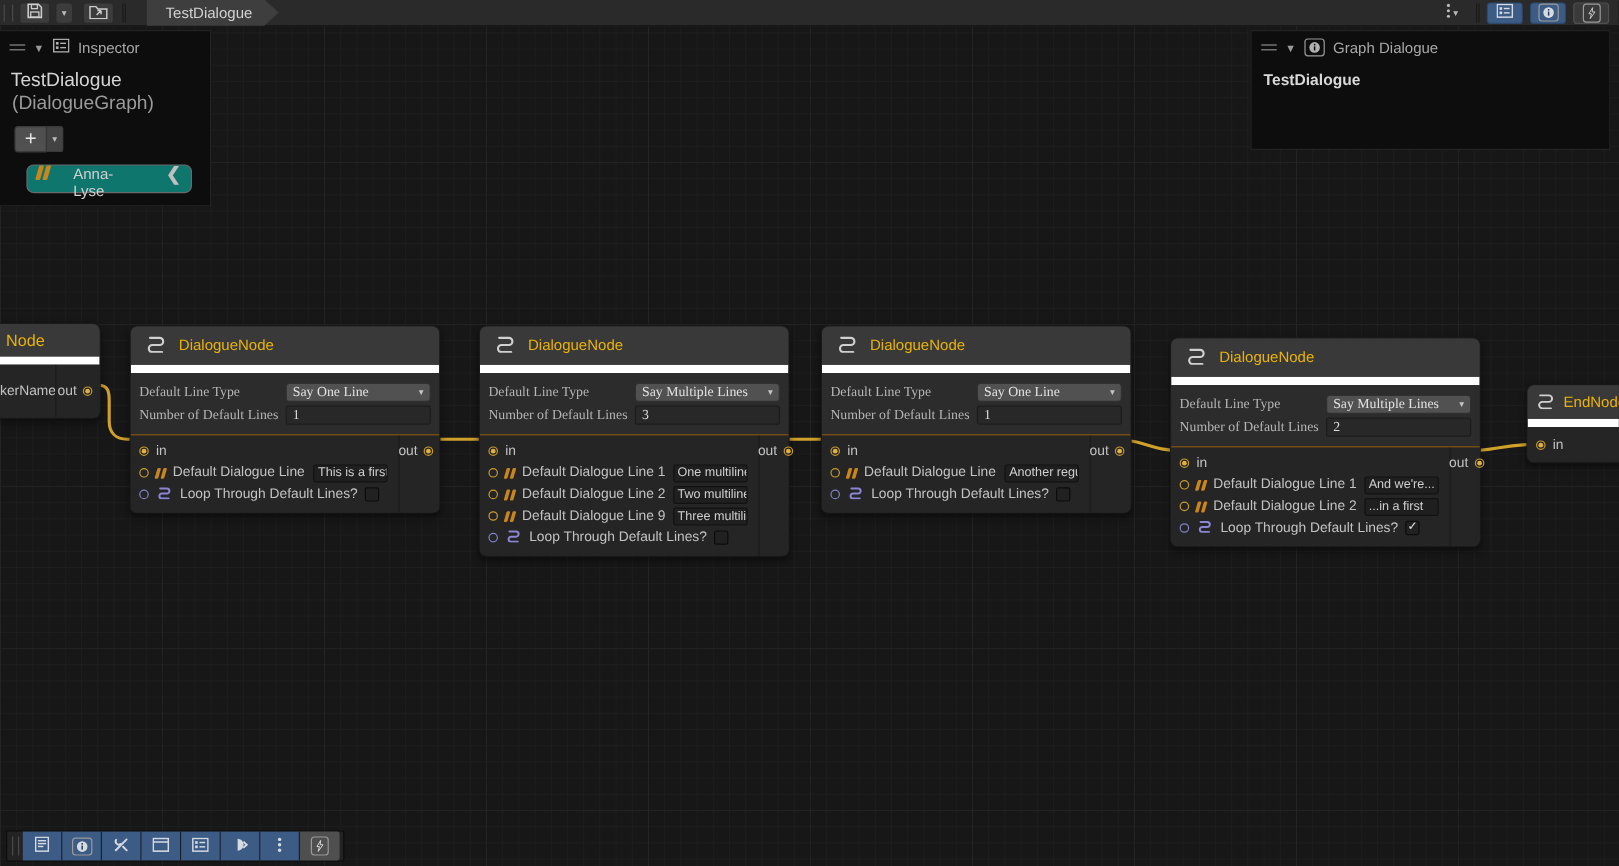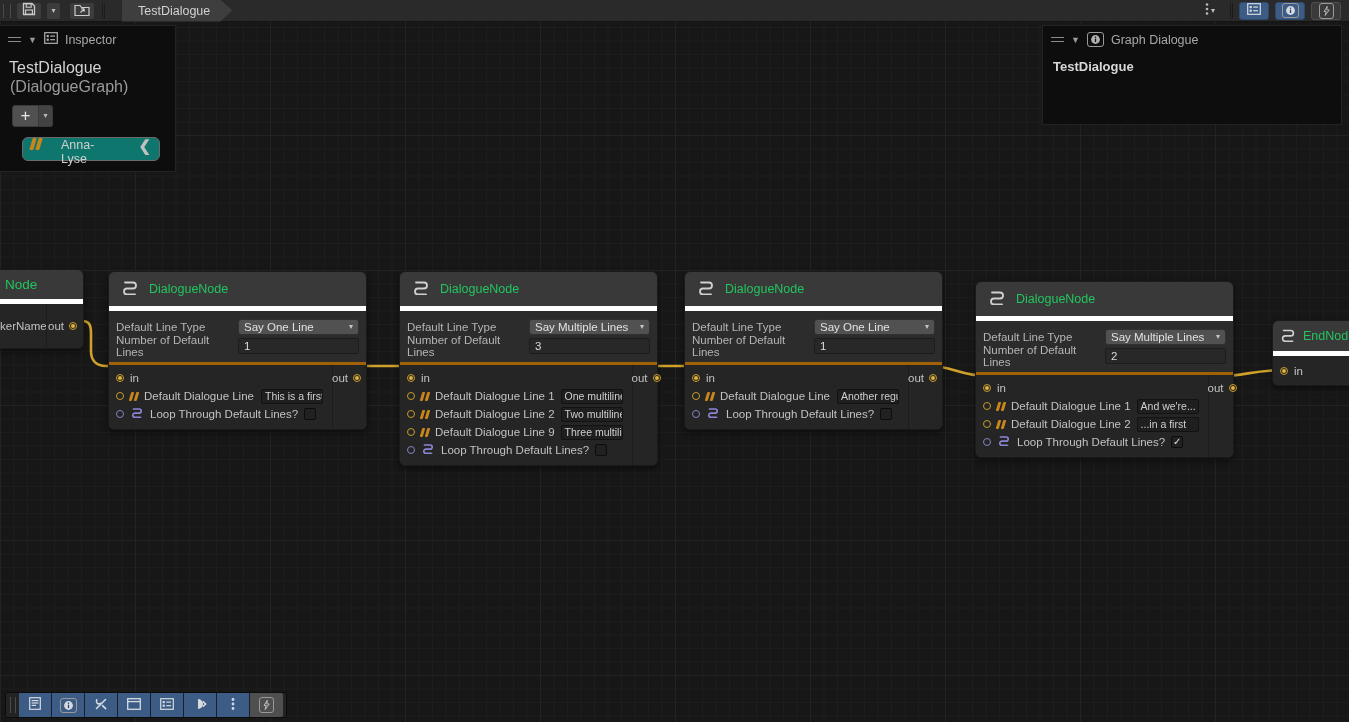--- a/index.html
+++ b/index.html
@@ -83,25 +83,25 @@
   .quote { display:inline-flex; gap:2px; align-items:flex-start; flex:none; }
   .quote i { display:block; width:3px; height:9px; background:#c8861c;
     transform:skewX(-16deg); border-radius:1px; }
   .quote.big i { width:4px; height:12px; }
 
   
   .node { position:absolute; width:259px; background:#2c2c2c;
     border:1px solid #1a1a1a; border-radius:6px; z-index:2;
     box-shadow:0 3px 6px rgba(0,0,0,.45); }
   .node-title { height:39px; background:#393939;
-    border-bottom:5px solid #ffffff; border-radius:6px 6px 0 0;
+    border-bottom:7px solid #ffffff; border-radius:6px 6px 0 0;
     display:flex; align-items:center; gap:9px; padding:0 11px;
-    color:#22c55e; font-size:12.5px; }
+    color:#eab308; font-size:12.5px; }
   .node-props { padding:5px 7px 6px 7px; background:#2c2c2c;
-    border-bottom:3px solid #a16207; }
+    border-bottom:1px solid #a16207;font-family:Liberation Serif, serif; }
   .prop-row { display:flex; align-items:center; height:17px; margin:2px 0; }
   .prop-label { width:122px; color:#b5b5b5; font-size:11.5px; flex:none; }
   .dropdown { width:123px; height:16px; background:#515151;
     border:1px solid #303030; border-radius:3px; display:flex;
     align-items:center; padding:0 5px; font-size:11.5px; color:#e2e2e2; }
   .dd-arrow { margin-left:auto; font-size:8px; color:#c4c4c4; }
   .textfield { width:123px; height:16px; background:#282828;
     border:1px solid #1c1c1c; border-radius:2px; color:#dcdcdc;
     font-size:11.5px; padding:0 5px; display:flex; align-items:center; }
   .node-ports { display:flex; background:#252525; border-radius:0 0 6px 6px; }

